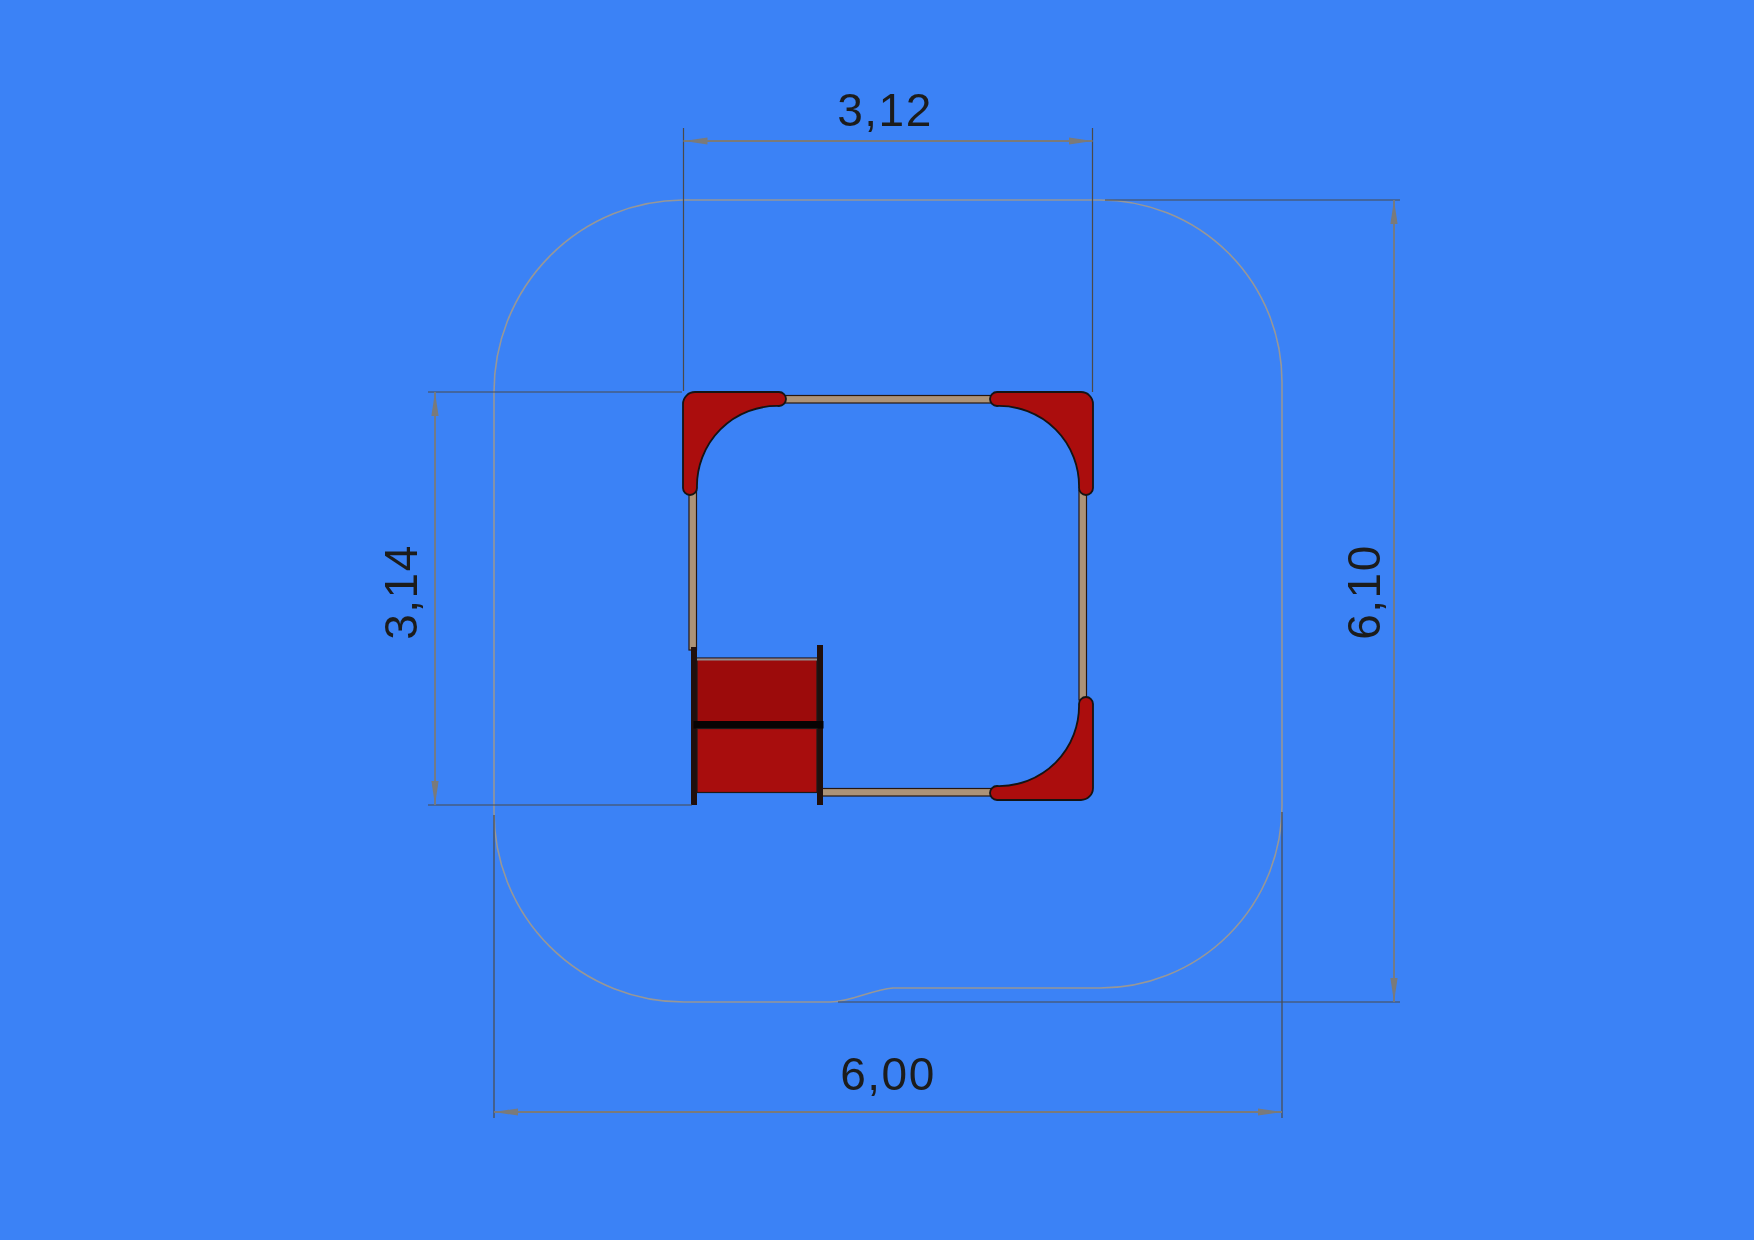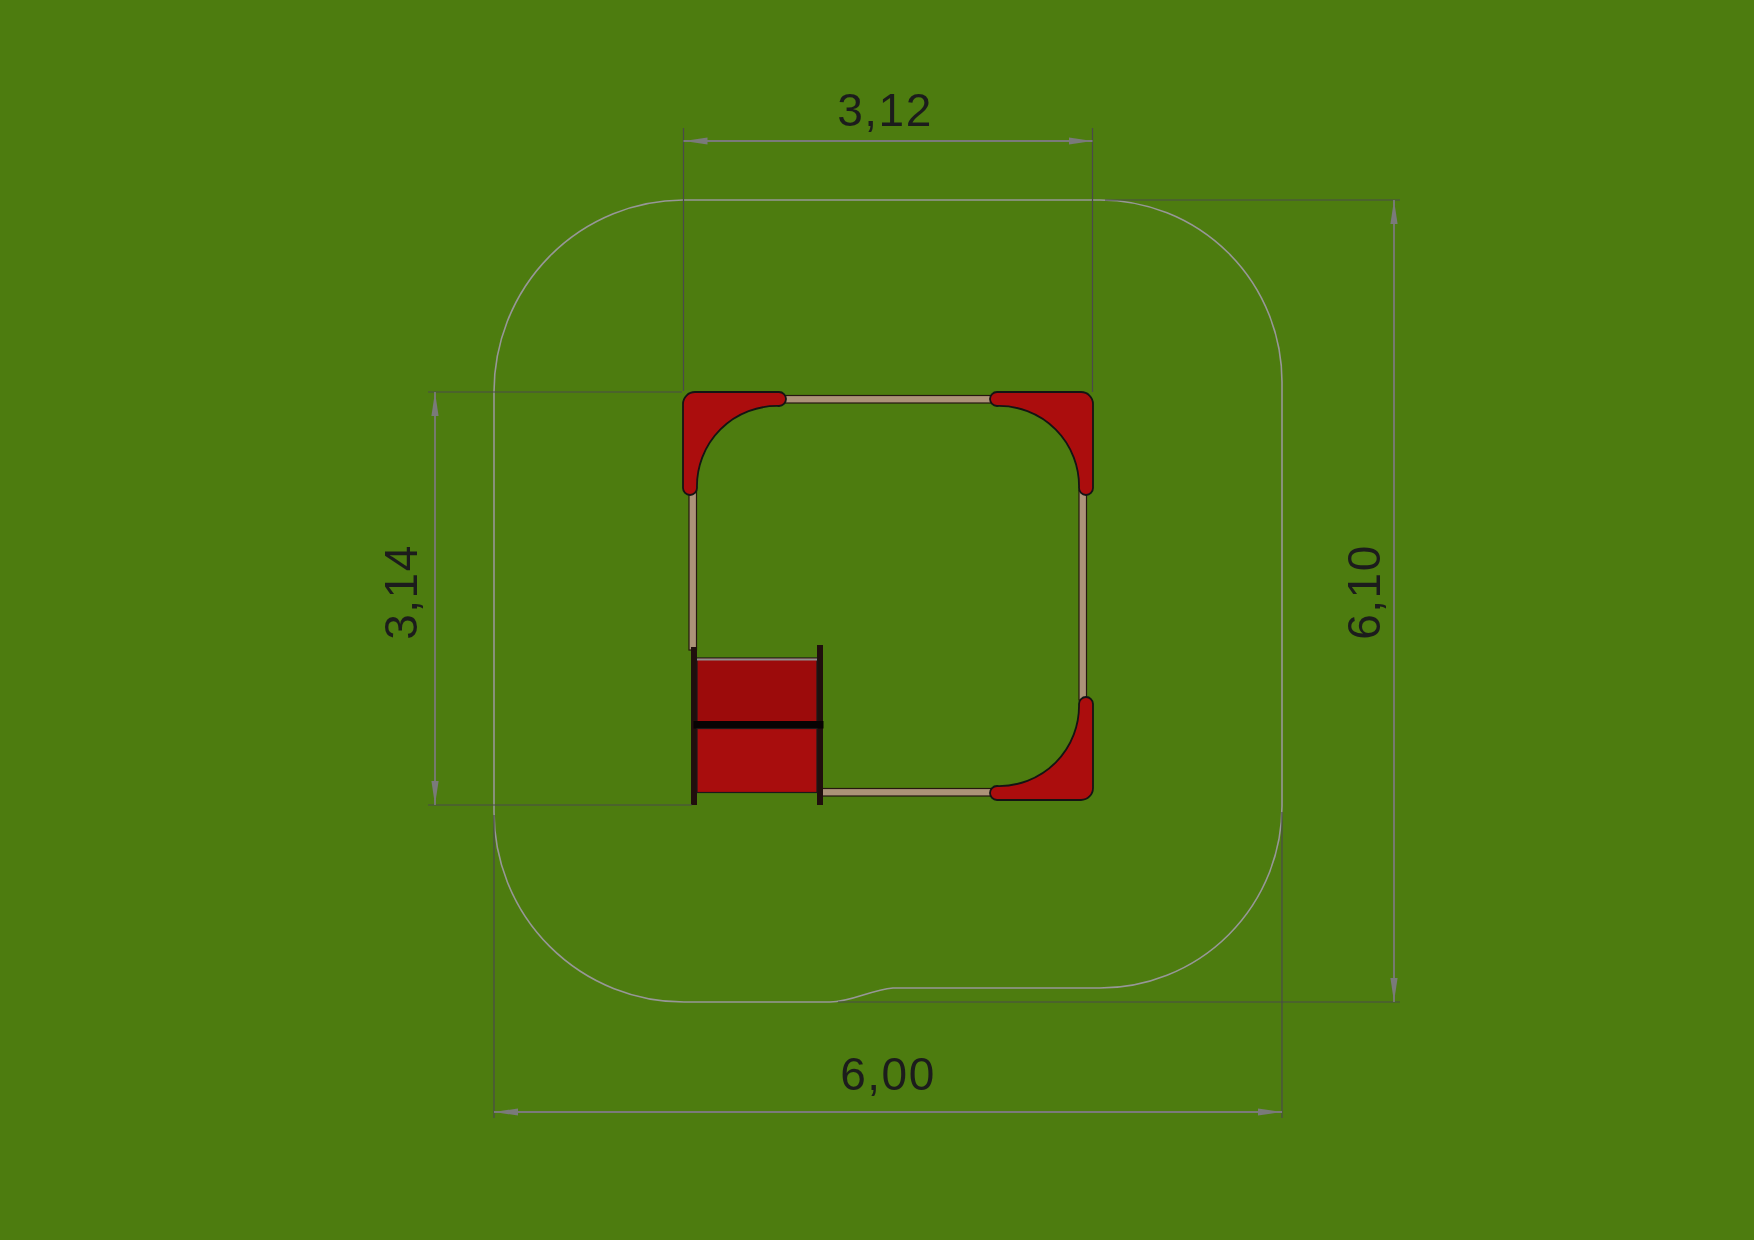--- a/index.html
+++ b/index.html
@@ -4,21 +4,21 @@
 <style>
   html, body {
     margin: 0;
     padding: 0;
     background: #ffffff;
   }
   .canvas {
     position: relative;
     width: 1754px;
     height: 1240px;
-    background: #4d7c0f;
+    background: #3b82f6;
     overflow: hidden;
   }
   svg { display: block; }
   .outline {
     fill: none;
     stroke: #979797;
     stroke-width: 1.6;
   }
   .ext-line {
     stroke: #4a4a4a;

